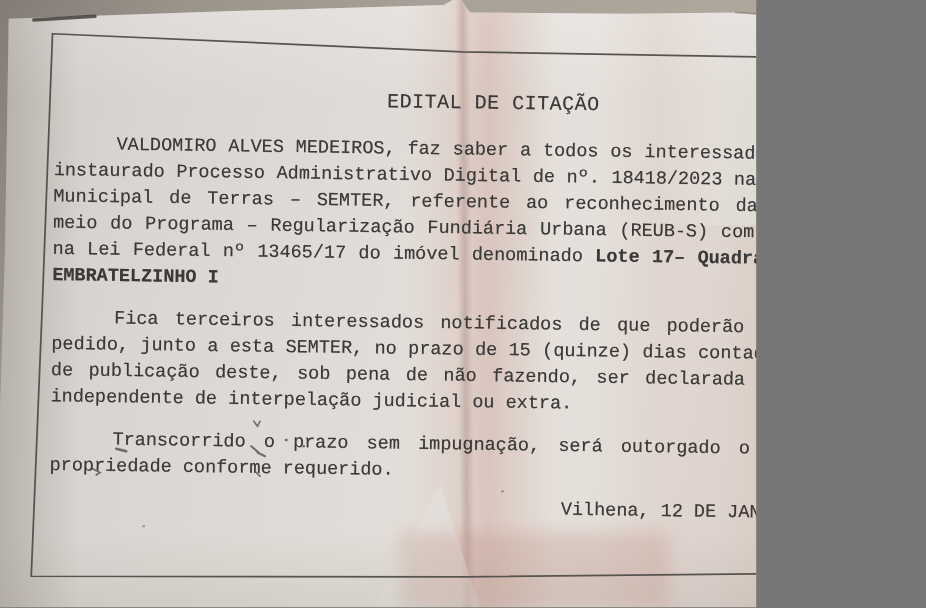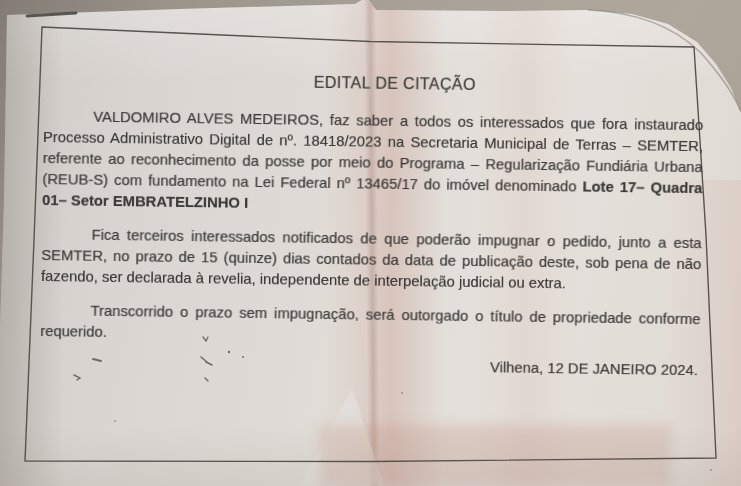--- a/index.html
+++ b/index.html
@@ -1,19 +1,19 @@
 <!DOCTYPE html>
 <html><head>
 <meta charset="utf-8">
 <style>
   html,body{margin:0;padding:0;background:#777;}
   .scene{
-    position:relative;width:741px;height:486px;overflow:hidden;
+    position:relative;width:605px;height:486px;overflow:hidden;
     background:linear-gradient(115deg,#827c75 0%,#9b948b 18%,#a9a298 45%,#afa79c 72%,#a59c90 100%);
-    font-family:Liberation Sans, sans-serif;
+    font-family:Liberation Mono, monospace;
   }
   .paper{
     position:absolute;inset:0;
     background:linear-gradient(100deg,#cfcbc6 0%,#dad5d1 20%,#e0dbd6 45%,#e5e0db 70%,#e2dcd7 88%,#ded8d2 100%);
     clip-path:polygon(7px 15px,180px 9px,355px 4px,362px 0px,369px 0px,376px 10px,500px 11px,590px 10px,632px 14px,668px 24px,697px 42px,716px 64px,731px 88px,741px 112px,741px 486px,0px 486px,0px 330px,4px 200px);
   }
   .shade{position:absolute;pointer-events:none;}
   .shade-left{left:0;top:0;bottom:0;width:64px;
     background:linear-gradient(90deg,rgba(115,108,99,.30),rgba(115,108,99,0));}
   .shade-top{left:0;right:0;top:0;height:80px;

